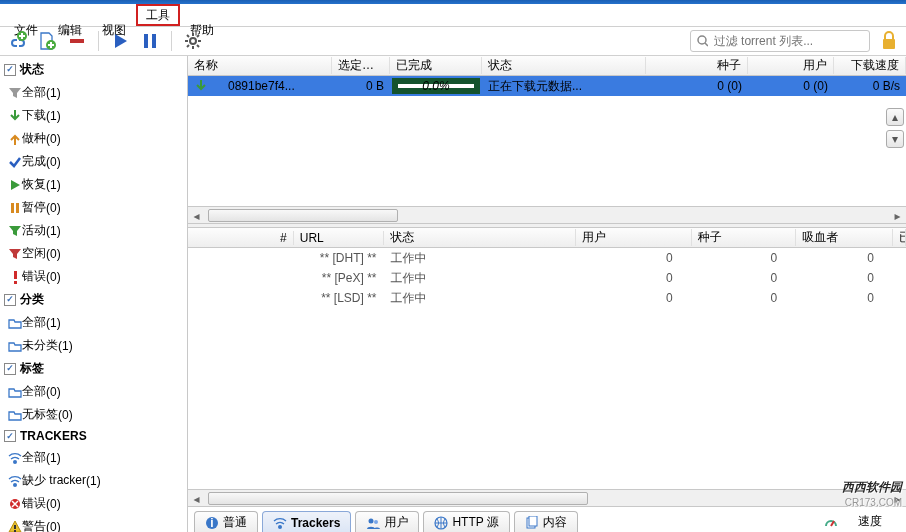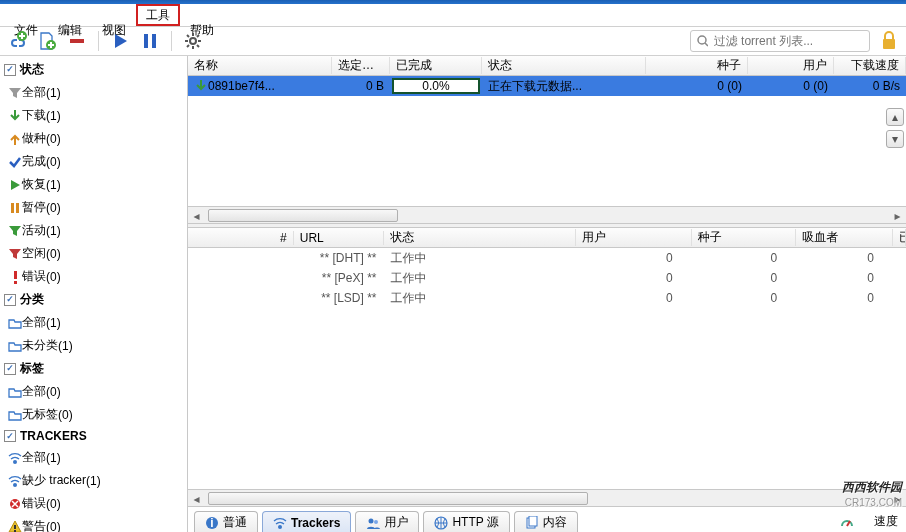--- a/index.html
+++ b/index.html
@@ -34,21 +34,21 @@
 
 .main{flex:1;display:flex;flex-direction:column;overflow:hidden;}
 .torrent-table{flex:0 0 auto;}
 .th-row{display:flex;background:linear-gradient(#fdfdfd,#eee);border-bottom:1px solid #c8c8c8;height:20px;align-items:center;}
 .th{padding:0 6px;border-right:1px solid #e0e0e0;white-space:nowrap;overflow:hidden;text-overflow:ellipsis;}
 .th.r{text-align:right;}
 .td-row{display:flex;height:20px;align-items:center;}
 .td{padding:0 6px;white-space:nowrap;overflow:hidden;text-overflow:ellipsis;}
 .td.r{text-align:right;}
 .selected{background:#3a7be0;color:#fff;}
-.prog-cell{background:#fff;color:#000;border:2px solid #14532d;margin:1px 2px;height:16px;display:flex;align-items:center;justify-content:center;text-align:center;}
+.prog-cell{background:#fff;color:#000;border:6px solid #14532d;margin:1px 2px;height:16px;display:flex;align-items:center;justify-content:center;text-align:center;font-style:italic;}
 
 .torrent-w .c-name{width:144px;}
 .torrent-w .c-size{width:58px;}
 .torrent-w .c-done{width:92px;}
 .torrent-w .c-status{width:164px;}
 .torrent-w .c-seeds{width:102px;}
 .torrent-w .c-peers{width:86px;}
 .torrent-w .c-speed{width:72px;flex:1;}
 
 .fill{flex:1;background:#fff;overflow:auto;}
@@ -76,21 +76,21 @@
 
 .vsbtn{position:absolute;right:2px;width:18px;height:18px;background:linear-gradient(#fafafa,#e6e6e6);border:1px solid #aaa;border-radius:3px;display:flex;align-items:center;justify-content:center;color:#555;}
 
 
 .tabs{height:26px;display:flex;align-items:flex-end;padding-left:6px;gap:4px;border-top:1px solid #c8c8c8;background:#fff;overflow:hidden;}
 .tab{display:flex;align-items:center;gap:4px;border:1px solid #b8b8b8;border-bottom:none;border-radius:4px 4px 0 0;background:linear-gradient(#fdfdfd,#ececec);height:22px;padding:0 10px;color:#333;position:relative;top:1px;}
 .tab.active{background:linear-gradient(#eef2fa,#dbe5f5);border-color:#8aa8d8;font-weight:bold;}
 .tab .ico{width:14px;height:14px;}
 
 
-.statusbar{position:absolute;right:0;bottom:0;display:flex;align-items:center;height:22px;padding:0 8px;gap:20px;}
+.statusbar{position:absolute;right:16px;bottom:0;display:flex;align-items:center;height:22px;padding:0 8px;gap:20px;}
 
 
 .watermark{position:absolute;right:4px;bottom:24px;color:#d03838;font-weight:bold;font-style:italic;font-size:22px;text-shadow:1px 1px 0 #fff;opacity:.85;pointer-events:none;}
 .watermark .sub{font-size:10px;display:block;color:#888;font-style:normal;font-weight:normal;text-align:right;}
 
 svg{display:block;}
 </style>
 </head>
 <body>
 
@@ -368,21 +368,21 @@
         <div class="th c-name">名称</div>
         <div class="th r c-size">选定大小</div>
         <div class="th c-done">已完成</div>
         <div class="th c-status">状态</div>
         <div class="th r c-seeds">种子</div>
         <div class="th r c-peers">用户</div>
         <div class="th r c-speed">下载速度</div>
       </div>
       <div id="torrent-rows">
           <div class="td-row torrent-w selected">
-            <div class="td c-name" style="display:flex;align-items:center;gap:0">
+            <div class="td c-name" style="display:flex;align-items:center;gap:20px">
               <span>
                 <svg width="14" height="14">
                   <path d="M7 1v8M3 6l4 4 4-4" stroke="#3a9a3a" stroke-width="2" fill="none"></path>
                 </svg>
               </span>
               <span>0891be7f4...</span>
             </div>
             <div class="td r c-size">0 B</div>
             <div class="td c-done" style="padding:0">
               <div class="prog-cell">0.0%</div>

